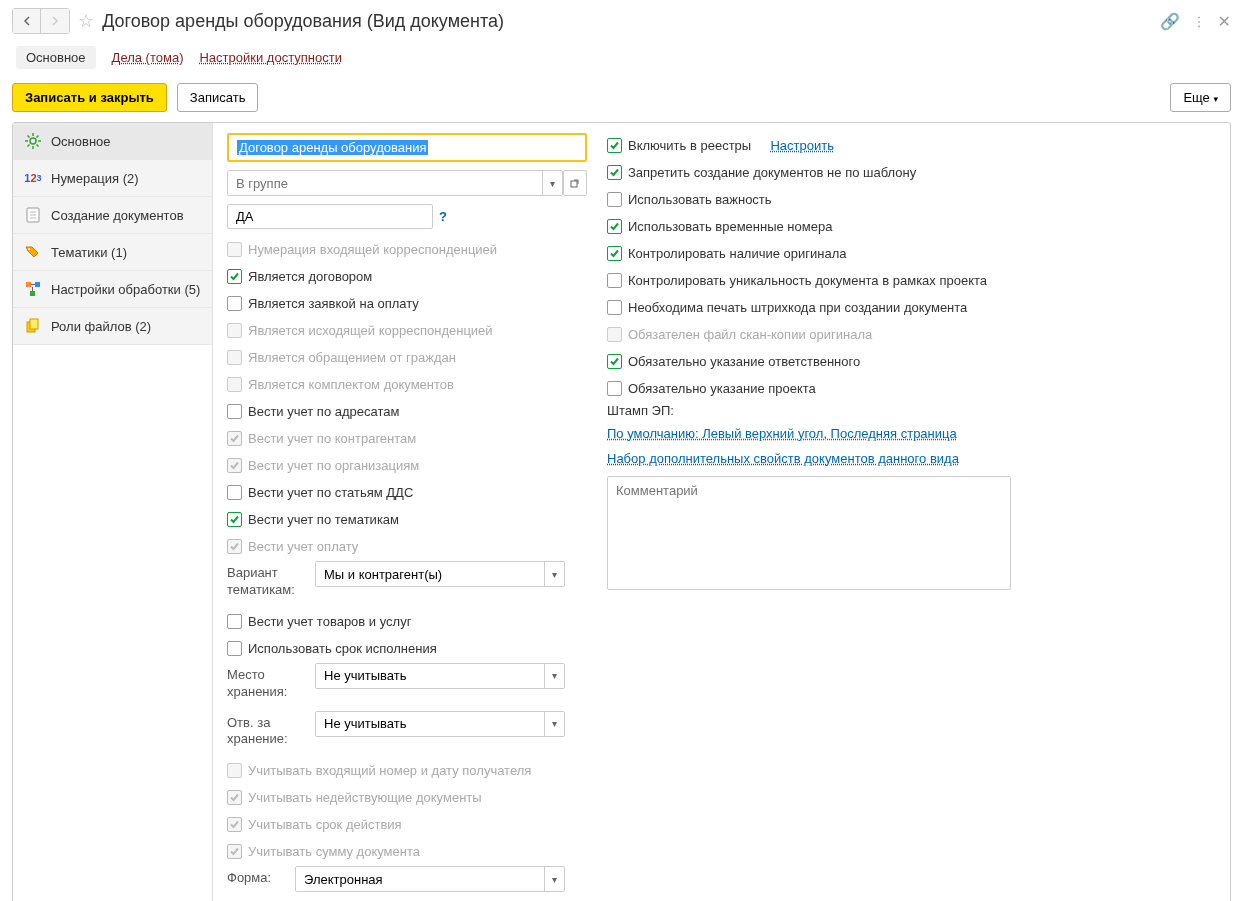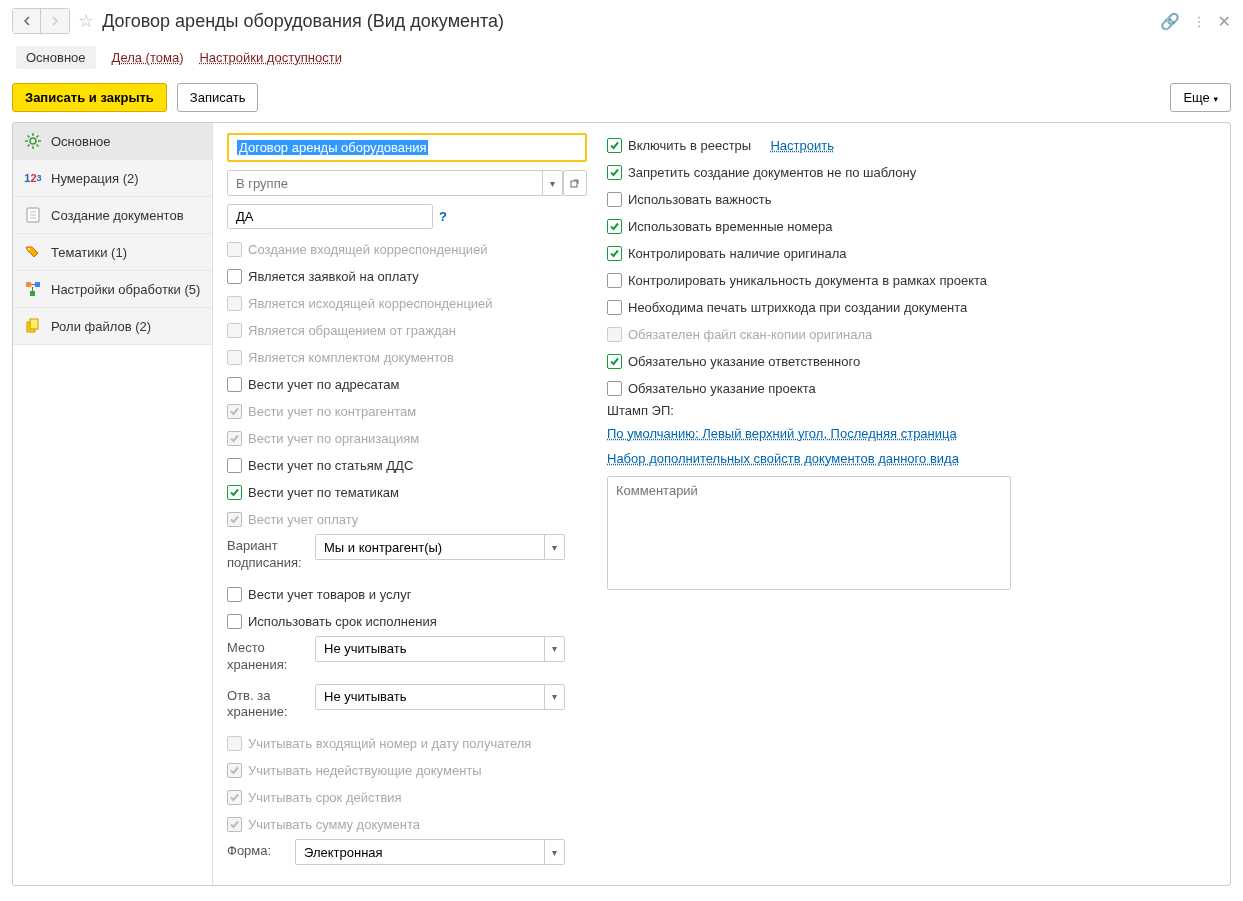--- a/index.html
+++ b/index.html
@@ -176,21 +176,29 @@
                 <path d="M5 3 L9 3 L9 7" fill="none" stroke="#666"></path>
               </svg>
             </div>
         </div>
         <div class="code-row">
           <input class="code-input" value="ДА" style="">
           <span class="help-icon">?</span>
         </div>
         <div class="check-row disabled">
             <div class="chk disabled"></div>
-            <span>Создание входящей корреспонденцией</span>
+            <span>Нумерация входящей корреспонденцией</span>
+          </div>
+        <div class="check-row">
+            <div class="chk checked">
+              <svg width="11" height="11" viewBox="0 0 11 11">
+                <path d="M2 5.5 L4.5 8 L9 2.5" stroke="#129e3b" stroke-width="2" fill="none"></path>
+              </svg>
+            </div>
+            <span>Является договором</span>
           </div>
         <div class="check-row">
             <div class="chk"></div>
             <span>Является заявкой на оплату</span>
           </div>
         <div class="check-row disabled">
             <div class="chk disabled"></div>
             <span>Является исходящей корреспонденцией</span>
           </div>
         <div class="check-row disabled">
@@ -235,21 +243,21 @@
           </div>
         <div class="check-row disabled">
             <div class="chk disabled checked">
               <svg width="11" height="11" viewBox="0 0 11 11">
                 <path d="M2 5.5 L4.5 8 L9 2.5" stroke="#129e3b" stroke-width="2" fill="none"></path>
               </svg>
             </div>
             <span>Вести учет оплату</span>
           </div>
         <div class="field-row">
-          <div class="field-label">Вариант подписания:</div>
+          <div class="field-label">Вариант тематикам:</div>
           <div class="field-input" style="width:250px;flex:none;">
             <input value="Мы и контрагент(ы)" style="">
             <div class="dropdown-btn">▾</div>
           </div>
         </div>
         <div class="check-row">
             <div class="chk"></div>
             <span>Вести учет товаров и услуг</span>
           </div>
         <div class="check-row">

